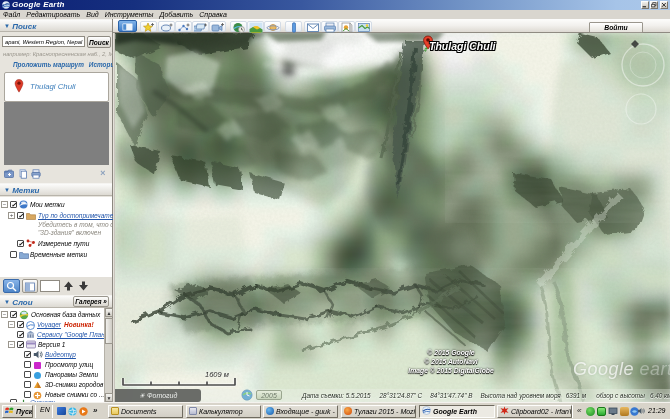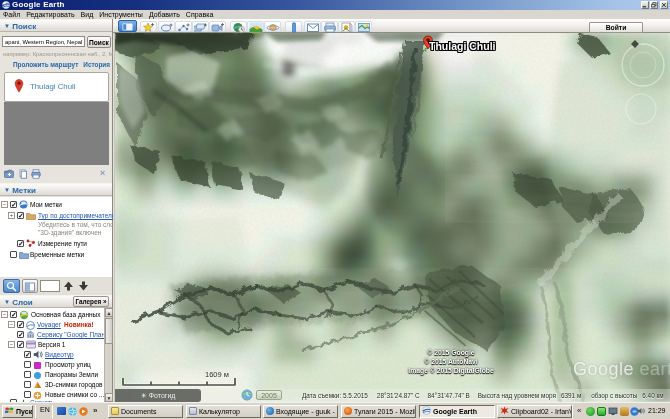--- a/index.html
+++ b/index.html
@@ -1,17 +1,17 @@
 <!DOCTYPE html>
 <html><head>
 <meta charset="utf-8">
 <style>
 * { margin:0; padding:0; box-sizing:border-box; }
 html,body { width:670px; height:419px; overflow:hidden; font-family:"Liberation Sans", sans-serif; -webkit-font-smoothing:antialiased; }
-#root { position:relative; width:670px; height:419px; background:#d6d3cb; overflow:hidden; }
+#root { position:relative; width:670px; height:419px; background:#d6d3cb; overflow:hidden;font-style:italic; }
 
 #title { position:absolute; left:0; top:0; width:670px; height:10px;
   background:linear-gradient(90deg,#0c1f74 0%,#16307f 20%,#39589f 45%,#7395c7 70%,#a6c4e8 92%,#abc8ea 100%); }
 #title .txt { position:absolute; left:12px; top:-1px; color:#fff; font-size:8px; font-weight:bold; line-height:11px; letter-spacing:0.2px; }
 .tbtn { position:absolute; top:1px; width:8px; height:8px; background:linear-gradient(180deg,#f0efec,#c5c1b7); border:1px solid #7a766c; border-top-color:#fdfdfb; border-left-color:#fdfdfb; color:#111; }
 
 #menubar { position:absolute; left:0; top:10px; width:670px; height:9px; background:#d9d6cf; color:#000; font-size:7px; line-height:10px; white-space:nowrap; }
 #menubar span { margin-right:6px; }
 
 #sidebar { position:absolute; left:0; top:19px; width:113px; height:383px; background:#e7e4dd; border-right:1px solid #8c8880; }

